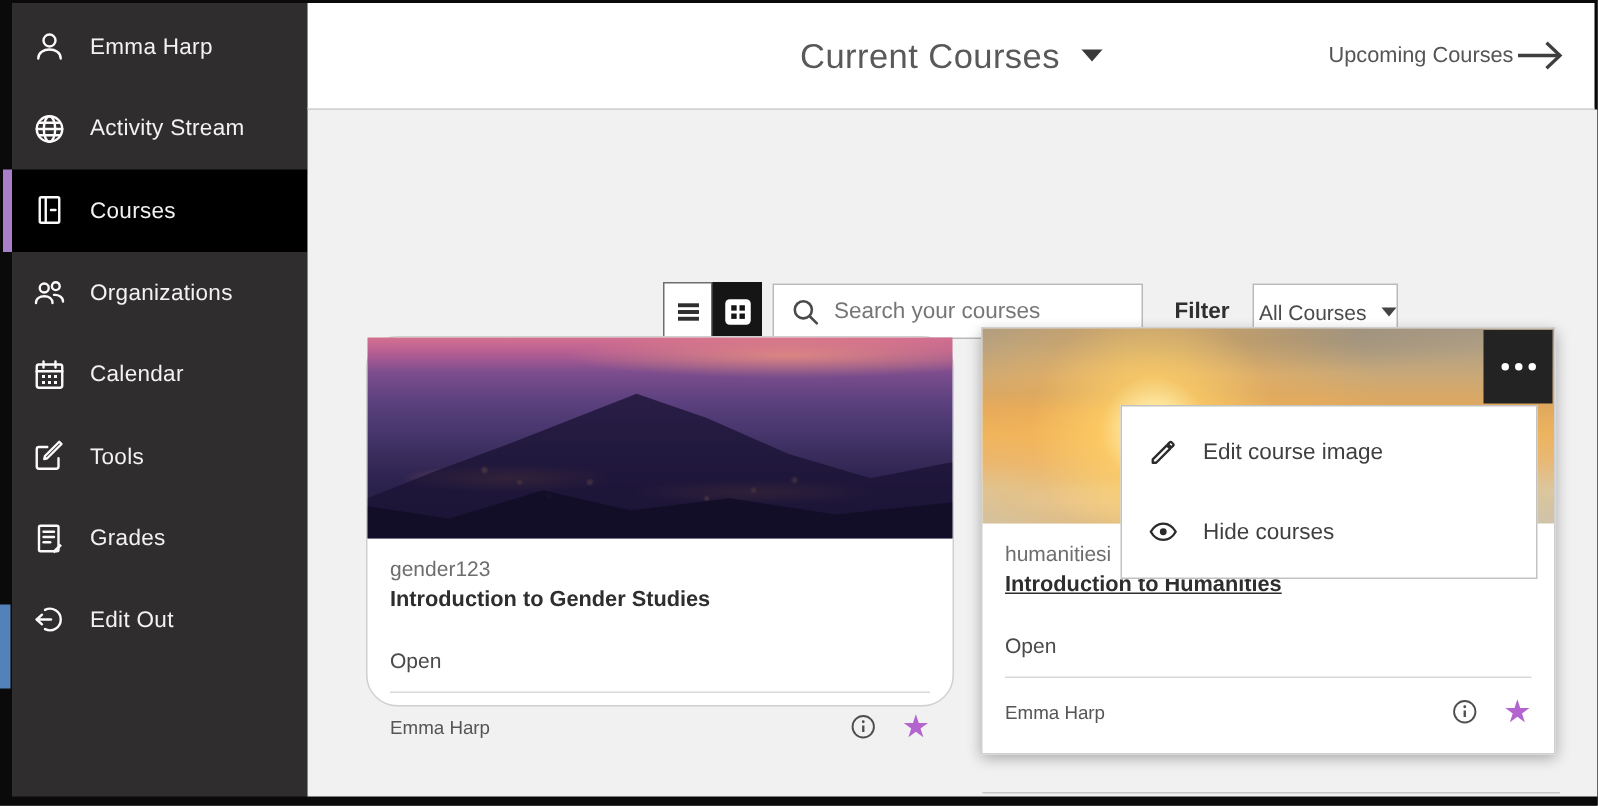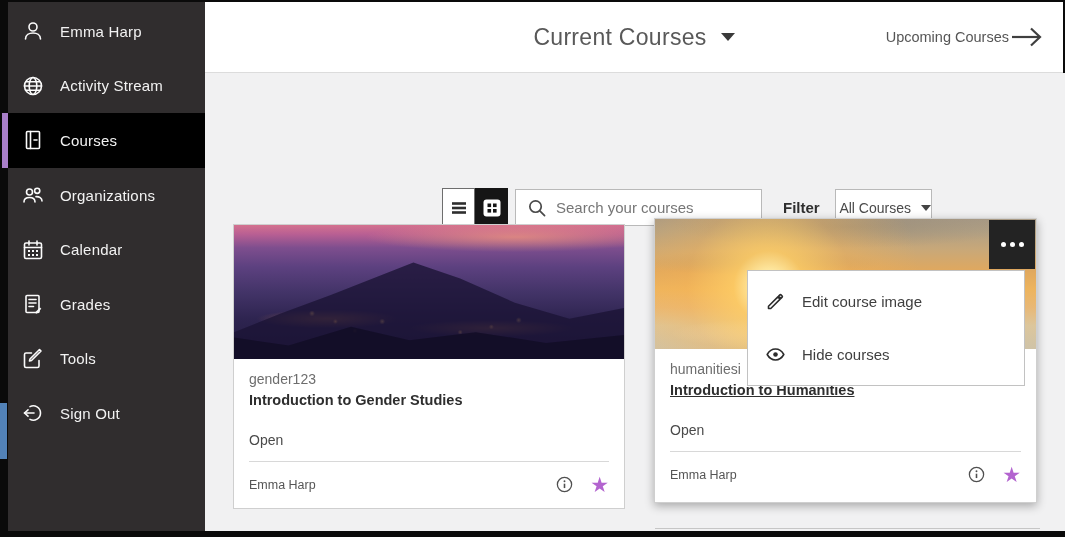--- a/index.html
+++ b/index.html
@@ -38,21 +38,21 @@
   .search-box input::placeholder{color:#767676;}
 
   .filter-label{position:absolute;left:578px;top:126px;font-size:15px;font-weight:700;color:#2f2f2f;}
   .filter-select{position:absolute;left:630px;top:116px;width:97px;height:37px;background:#fff;border:1px solid #b9b9b9;box-sizing:border-box;display:flex;align-items:center;justify-content:flex-end;gap:10px;cursor:pointer;}
   .filter-select .fs-text{font-size:14px;color:#4a4a4a;}
 
   .section-title{position:absolute;left:248px;top:183px;font-size:16px;font-weight:600;color:#3a3a3a;}
 
   
   .card{position:absolute;background:#fff;border:1px solid #cfcfcf;box-sizing:border-box;}
-  .card1{left:233px;top:224px;width:392px;height:285px;}
+  .card1{left:244px;top:224px;width:392px;height:247px;border-radius:21px;}
   .card2{left:654px;top:218px;width:383px;height:285px;box-shadow:0 3px 9px rgba(0,0,0,.3);}
   .card-img{position:relative;width:100%;overflow:hidden;cursor:pointer;}
   .card1 .card-img{height:134px;}
   .card2 .card-img{height:130px;}
 
   
   .img-twilight{background:
     radial-gradient(ellipse 55% 16% at 72% 9%,rgba(248,160,120,.6),transparent 70%),
     radial-gradient(circle 3px at 20% 66%,rgba(255,200,120,.95),transparent),
     radial-gradient(circle 2.5px at 26% 72%,rgba(255,185,100,.9),transparent),
@@ -170,49 +170,49 @@
             <rect x="11" y="16" width="2" height="2" fill="#fbfbfb" stroke="none"></rect>
             <rect x="15" y="16" width="2" height="2" fill="#fbfbfb" stroke="none"></rect>
           </svg>
       </span>
       <span class="nav-label">Calendar</span>
     </div>
 
     <div class="nav-item">
       <span class="nav-ico">
         <svg width="24" height="24" viewBox="0 0 24 24">
+            <path d="M18 13.5V19a1.5 1.5 0 0 1-1.5 1.5H5A1.5 1.5 0 0 1 3.5 19V7.5A1.5 1.5 0 0 1 5 6h5.5"></path>
+            <path d="M10.5 13.5L20 4l-1.5-1.5-9.5 9.5-.5 2z"></path>
+          </svg>
+      </span>
+      <span class="nav-label">Tools</span>
+    </div>
+
+    <div class="nav-item">
+      <span class="nav-ico">
+        <svg width="24" height="24" viewBox="0 0 24 24">
             <rect x="5" y="3.5" width="13" height="17" rx="1"></rect>
             <line x1="8" y1="7.5" x2="15" y2="7.5"></line>
             <line x1="8" y1="11" x2="15" y2="11"></line>
             <line x1="8" y1="14.5" x2="12.5" y2="14.5"></line>
             <path d="M14 20.5l5-5 1.3 1.3-5 5z" fill="#fbfbfb" stroke="none"></path>
           </svg>
       </span>
       <span class="nav-label">Grades</span>
     </div>
 
     <div class="nav-item">
       <span class="nav-ico">
         <svg width="24" height="24" viewBox="0 0 24 24">
-            <path d="M18 13.5V19a1.5 1.5 0 0 1-1.5 1.5H5A1.5 1.5 0 0 1 3.5 19V7.5A1.5 1.5 0 0 1 5 6h5.5"></path>
-            <path d="M10.5 13.5L20 4l-1.5-1.5-9.5 9.5-.5 2z"></path>
-          </svg>
-      </span>
-      <span class="nav-label">Tools</span>
-    </div>
-
-    <div class="nav-item">
-      <span class="nav-ico">
-        <svg width="24" height="24" viewBox="0 0 24 24">
             <path d="M9 5.6a7.2 7.2 0 1 1 0 12.8"></path>
             <line x1="13" y1="12" x2="3.5" y2="12"></line>
             <polyline points="7,8.8 3.5,12 7,15.2"></polyline>
           </svg>
       </span>
-      <span class="nav-label">Sign Out</span>
+      <span class="nav-label">Edit Out</span>
     </div>
 
   </nav>
 
   <header class="header">
     <div class="header-title">
       <span class="title-text">Current Courses</span>
       <span class="caret-down"></span>
     </div>
     <div class="upcoming">

